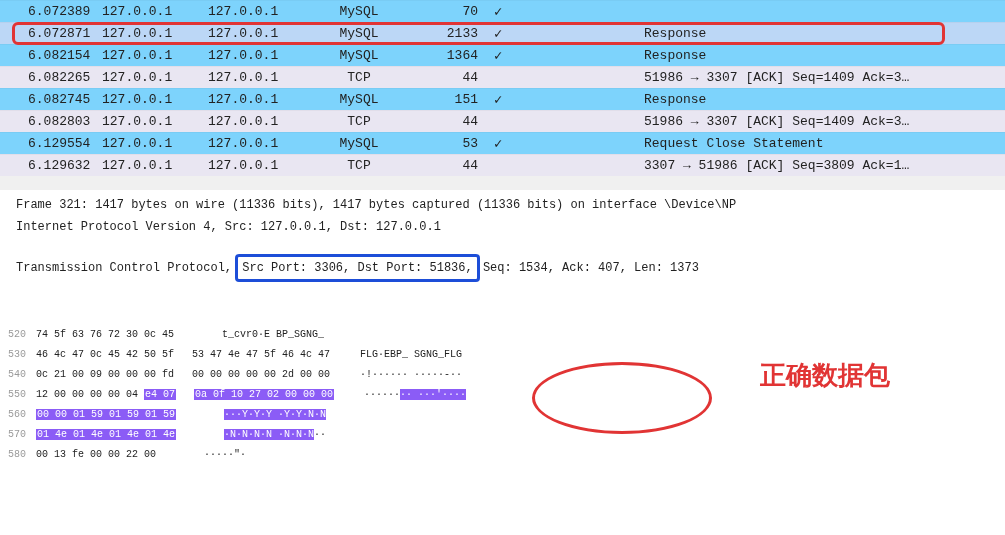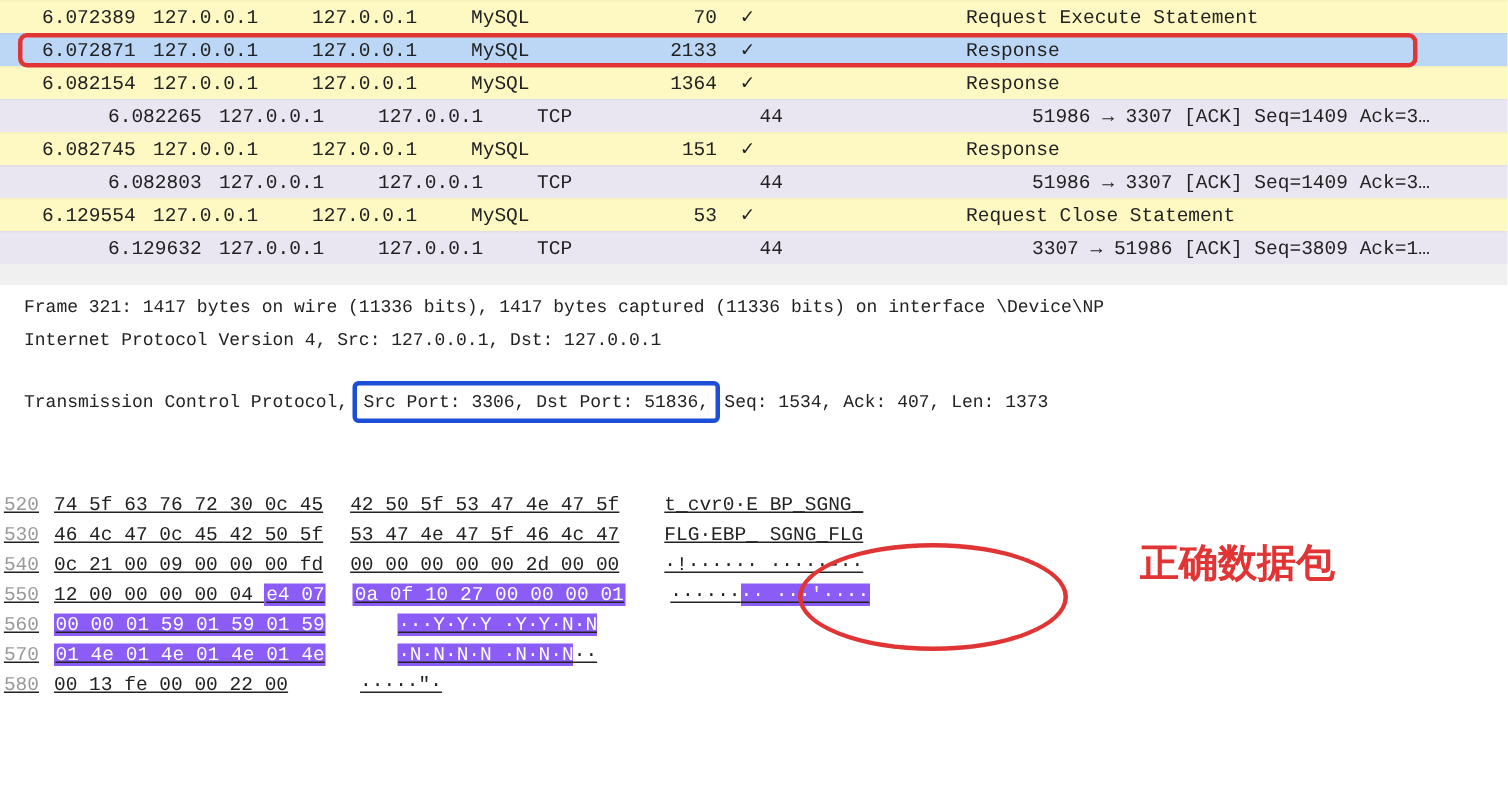--- a/index.html
+++ b/index.html
@@ -14,44 +14,44 @@
     color: #222;
   }
   .packet-list {
     background: #eae4f4;
     width: 100%;
   }
   .row {
     display: flex;
     height: 22px;
     align-items: center;
-    background: #fef9c3;
+    background: #7dd3fc;
     border-top: 1px solid rgba(0,0,0,0.03);
     white-space: nowrap;
   }
-  .row.tcp { background: #e9e6f2; padding-left: 44px; }
+  .row.tcp { background: #e9e6f2; }
   .row.highlight {
     background: #bcd7f6;
     position: relative;
   }
   .row.highlight::after {
     content: "";
     position: absolute;
     left: 12px;
     right: 60px;
     top: -1px;
     bottom: -1px;
     border: 3px solid #e13434;
     border-radius: 6px;
     pointer-events: none;
   }
   .c-time    { width: 102px; padding-left: 28px; text-align: left; }
   .c-src     { width: 106px; text-align: left; }
   .c-dst     { width: 106px; text-align: left; }
-  .c-proto   { width:  90px; text-align: left; font-family: Liberation Mono, monospace; }
+  .c-proto   { width:  90px; text-align: center; font-family: Liberation Mono, monospace; }
   .c-len     { width:  90px; text-align: right; padding-right: 16px; }
   .c-chk     { width: 150px; text-align: left; }
   .c-info    { flex: 1; text-align: left; overflow: hidden; }
   .chkmark { font-size: 14px; }
 
   .gap {
     height: 14px;
     background: #f0f0f0;
   }
   .detail-pane {
@@ -72,25 +72,24 @@
   }
   .masked { color: #fff; background:#fff; }
 
   .hex-pane {
     background: #fff;
     padding-left: 2px;
     position: relative;
   }
   .hex-row {
     display: flex;
-    align-items: flex-end;
+    align-items: center;
     height: 20px;
     white-space: pre;
-    font-size: 13px;
-    text-decoration: underline;
+    font-size: 10px;
   }
   .off   { color: #9a9a9a; width: 34px; text-align: right; padding-right: 10px; }
   .hex   { letter-spacing: 0; }
   .hexgap { display:inline-block; width: 18px; }
   .ascii { padding-left: 30px; }
   .sel   { background: #8b5cf6; color: #fff; padding: 0 1px; }
   .ascii .sel { padding: 0; }
 
   .ellipse {
     position: absolute;
@@ -110,21 +109,20 @@
 <body>
 
 <div class="packet-list" id="packet-list">
     <div class="row ">
       <div class="c-time">6.072389</div>
       <div class="c-src">127.0.0.1</div>
       <div class="c-dst">127.0.0.1</div>
       <div class="c-proto">MySQL</div>
       <div class="c-len">70</div>
       <div class="c-chk"><span class="chkmark">✓</span></div>
-      <div class="c-info">Request Execute Statement</div>
     </div>
     <div class="row highlight">
       <div class="c-time">6.072871</div>
       <div class="c-src">127.0.0.1</div>
       <div class="c-dst">127.0.0.1</div>
       <div class="c-proto">MySQL</div>
       <div class="c-len">2133</div>
       <div class="c-chk"><span class="chkmark">✓</span></div>
       <div class="c-info">Response</div>
     </div>
@@ -193,20 +191,20 @@
     <span>Transmission Control Protocol,</span>
     <span class="port-box"> Src Port: 3306, Dst Port: 51836,</span>
     <span> Seq: 1534, Ack: 407, Len: 1373</span>
   </div>
   <div class="detail-line masked">.</div>
 </div>
 
 <div class="hex-pane" id="hex-pane">
   <div class="ellipse" style="left:532px; top:38px; width:180px; height:72px;"></div>
   <div class="cn-label" style="left:760px; top:34px;">正确数据包</div>
-<div class="hex-row"><span class="off">520</span><span class="hex">74 5f 63 76 72 30 0c 45</span><span class="hexgap"></span><span class="hex">42 50 5f 53 47 4e 47 5f</span><span class="ascii">t_cvr0·E BP_SGNG_</span></div>
+<div class="hex-row"><span class="off">520</span><span class="hex">74 5f 63 76 72 30 0c 45</span><span class="hexgap"></span><span class="ascii">t_cvr0·E BP_SGNG_</span></div>
     <div class="hex-row"><span class="off">530</span><span class="hex">46 4c 47 0c 45 42 50 5f</span><span class="hexgap"></span><span class="hex">53 47 4e 47 5f 46 4c 47</span><span class="ascii">FLG·EBP_ SGNG_FLG</span></div>
     <div class="hex-row"><span class="off">540</span><span class="hex">0c 21 00 09 00 00 00 fd</span><span class="hexgap"></span><span class="hex">00 00 00 00 00 2d 00 00</span><span class="ascii">·!······ ·····-··</span></div>
-    <div class="hex-row"><span class="off">550</span><span class="hex">12 00 00 00 00 04 <span class="sel">e4 07</span></span><span class="hexgap"></span><span class="hex"><span class="sel">0a 0f 10 27 00 00 00 01</span></span><span class="ascii">······<span class="sel">·· ···'····</span></span></div>
+    <div class="hex-row"><span class="off">550</span><span class="hex">12 00 00 00 00 04 <span class="sel">e4 07</span></span><span class="hexgap"></span><span class="hex"><span class="sel">0a 0f 10 27 02 00 00 00</span></span><span class="ascii">······<span class="sel">·· ···'····</span></span></div>
     <div class="hex-row"><span class="off">560</span><span class="hex"><span class="sel">00 00 01 59 01 59 01 59</span></span><span class="hexgap"></span><span class="ascii"><span class="sel">···Y·Y·Y ·Y·Y·N·N</span></span></div>
     <div class="hex-row"><span class="off">570</span><span class="hex"><span class="sel">01 4e 01 4e 01 4e 01 4e</span></span><span class="hexgap"></span><span class="ascii"><span class="sel">·N·N·N·N ·N·N·N</span>··</span></div>
     <div class="hex-row"><span class="off">580</span><span class="hex">00 13 fe 00 00 22 00</span><span class="hexgap"></span><span class="hex"></span><span class="ascii">·····"·</span></div>
   </div>
 
 </body></html>

